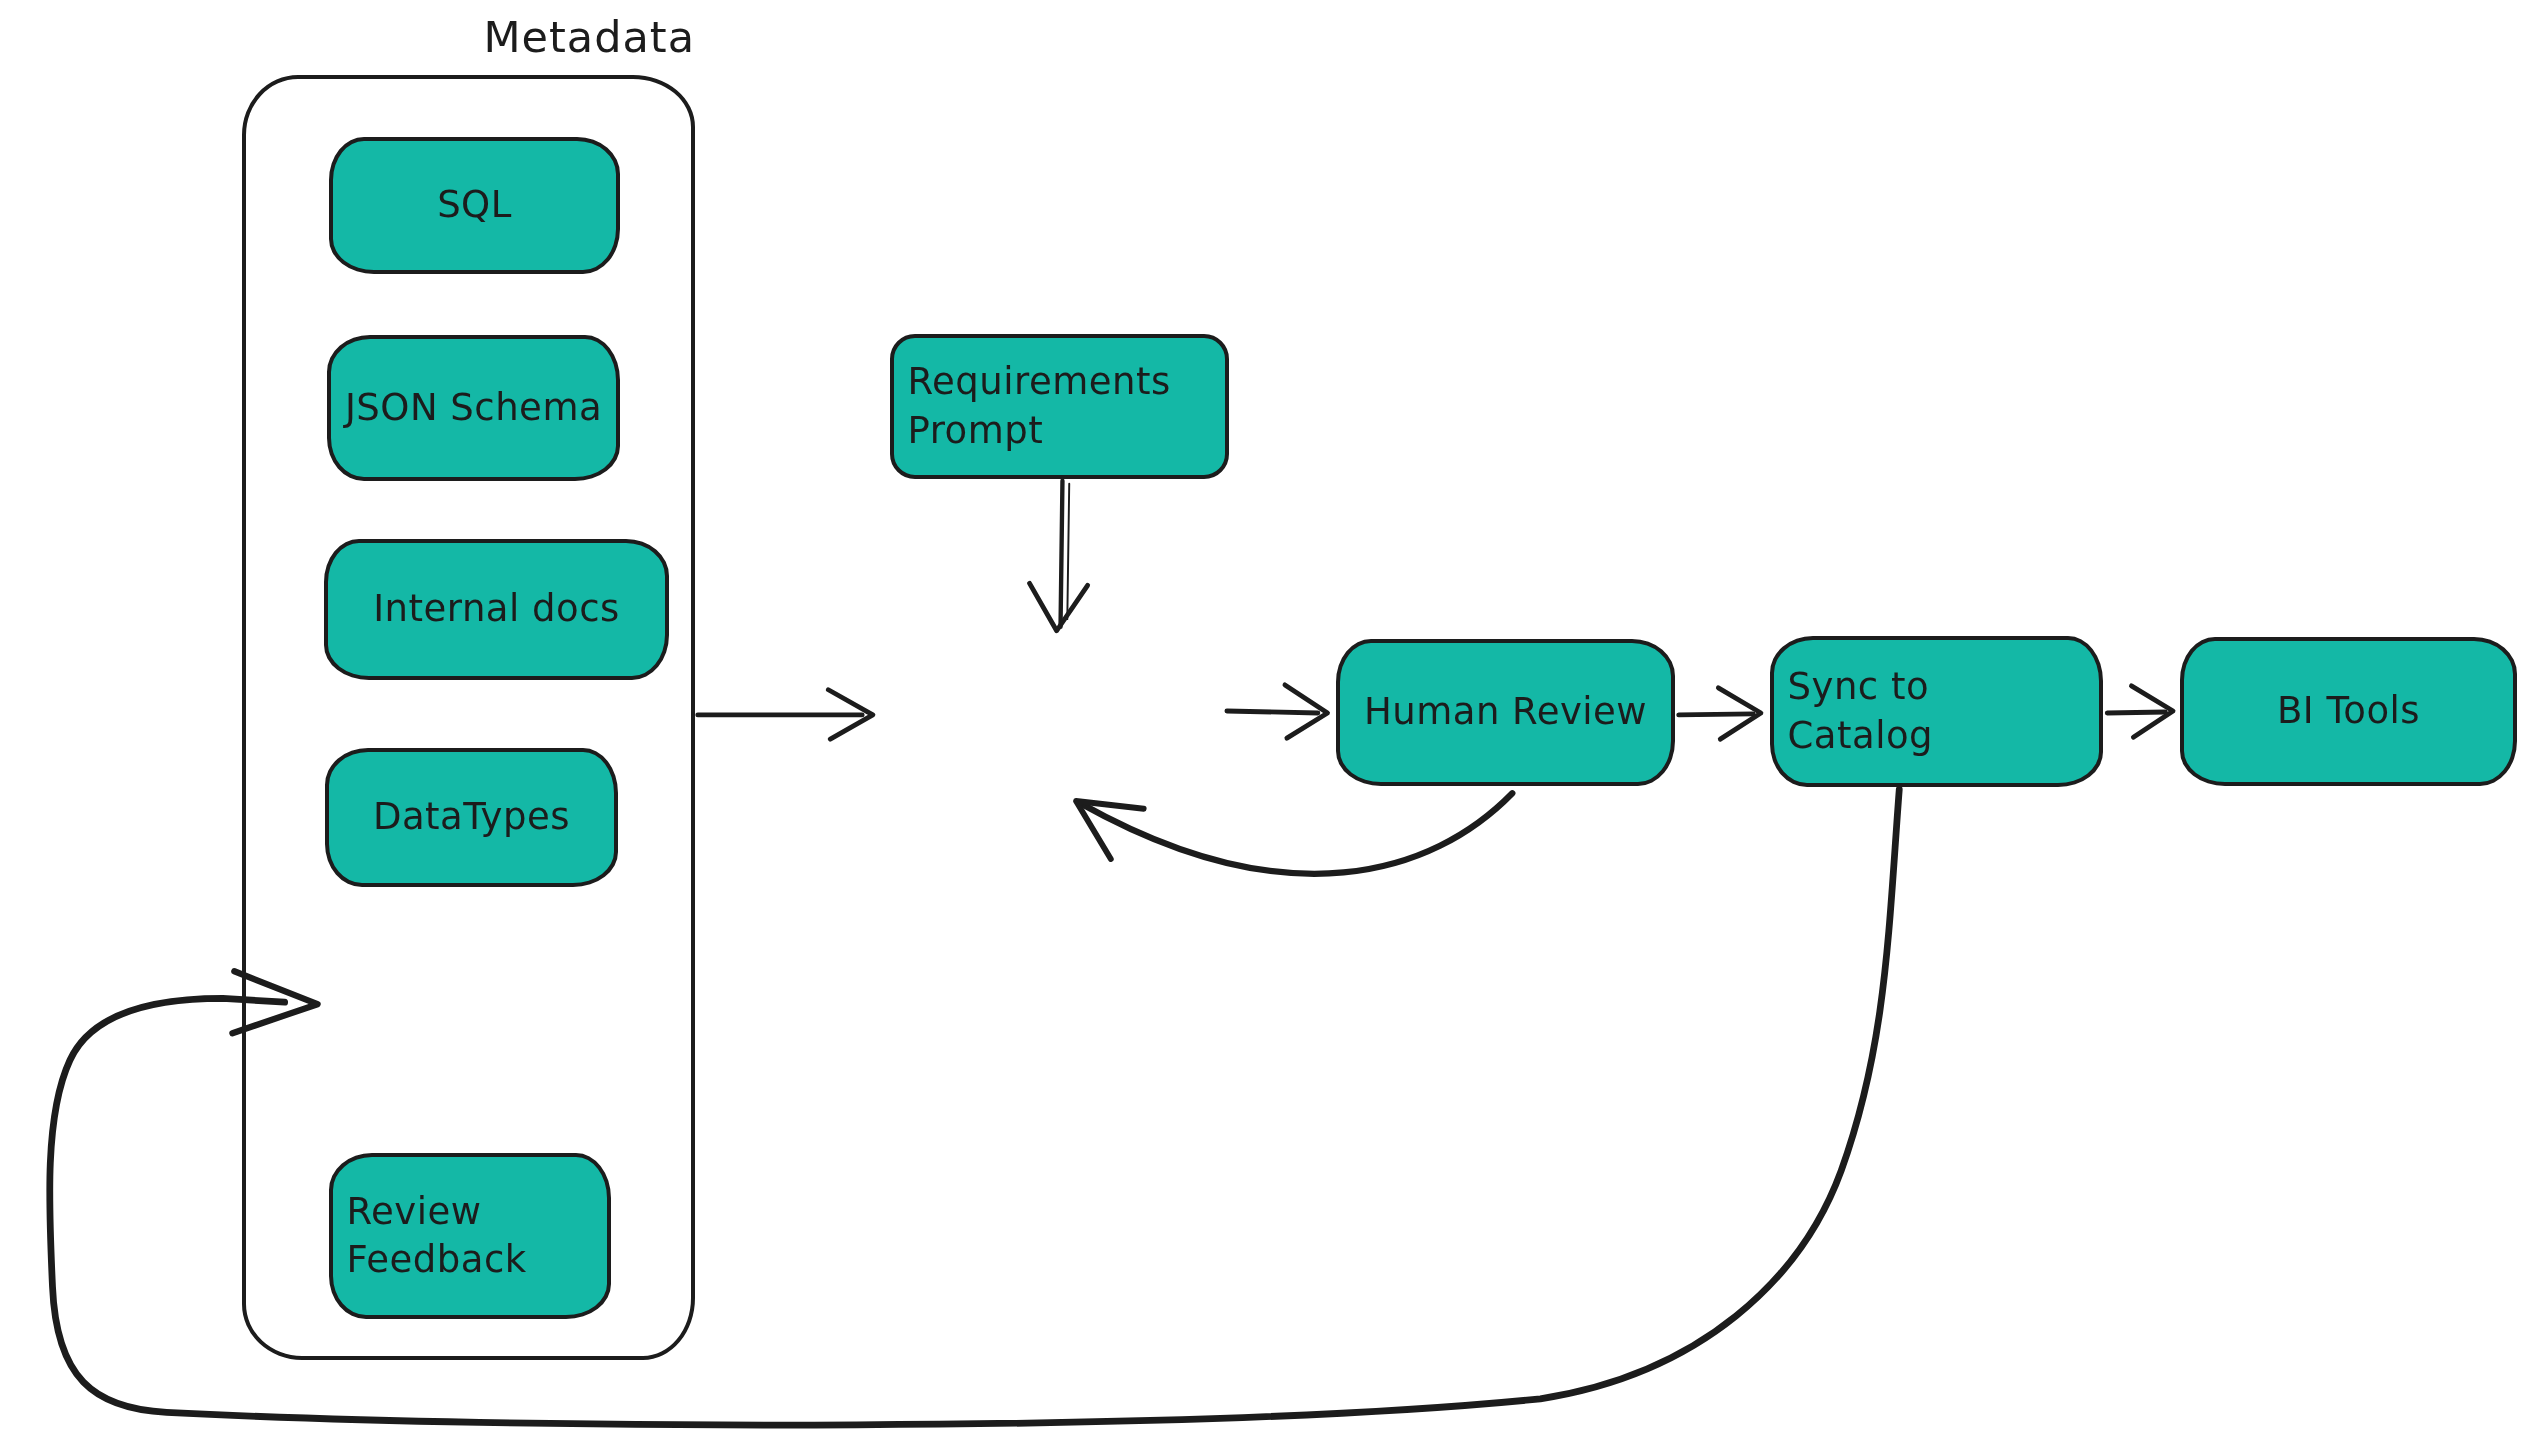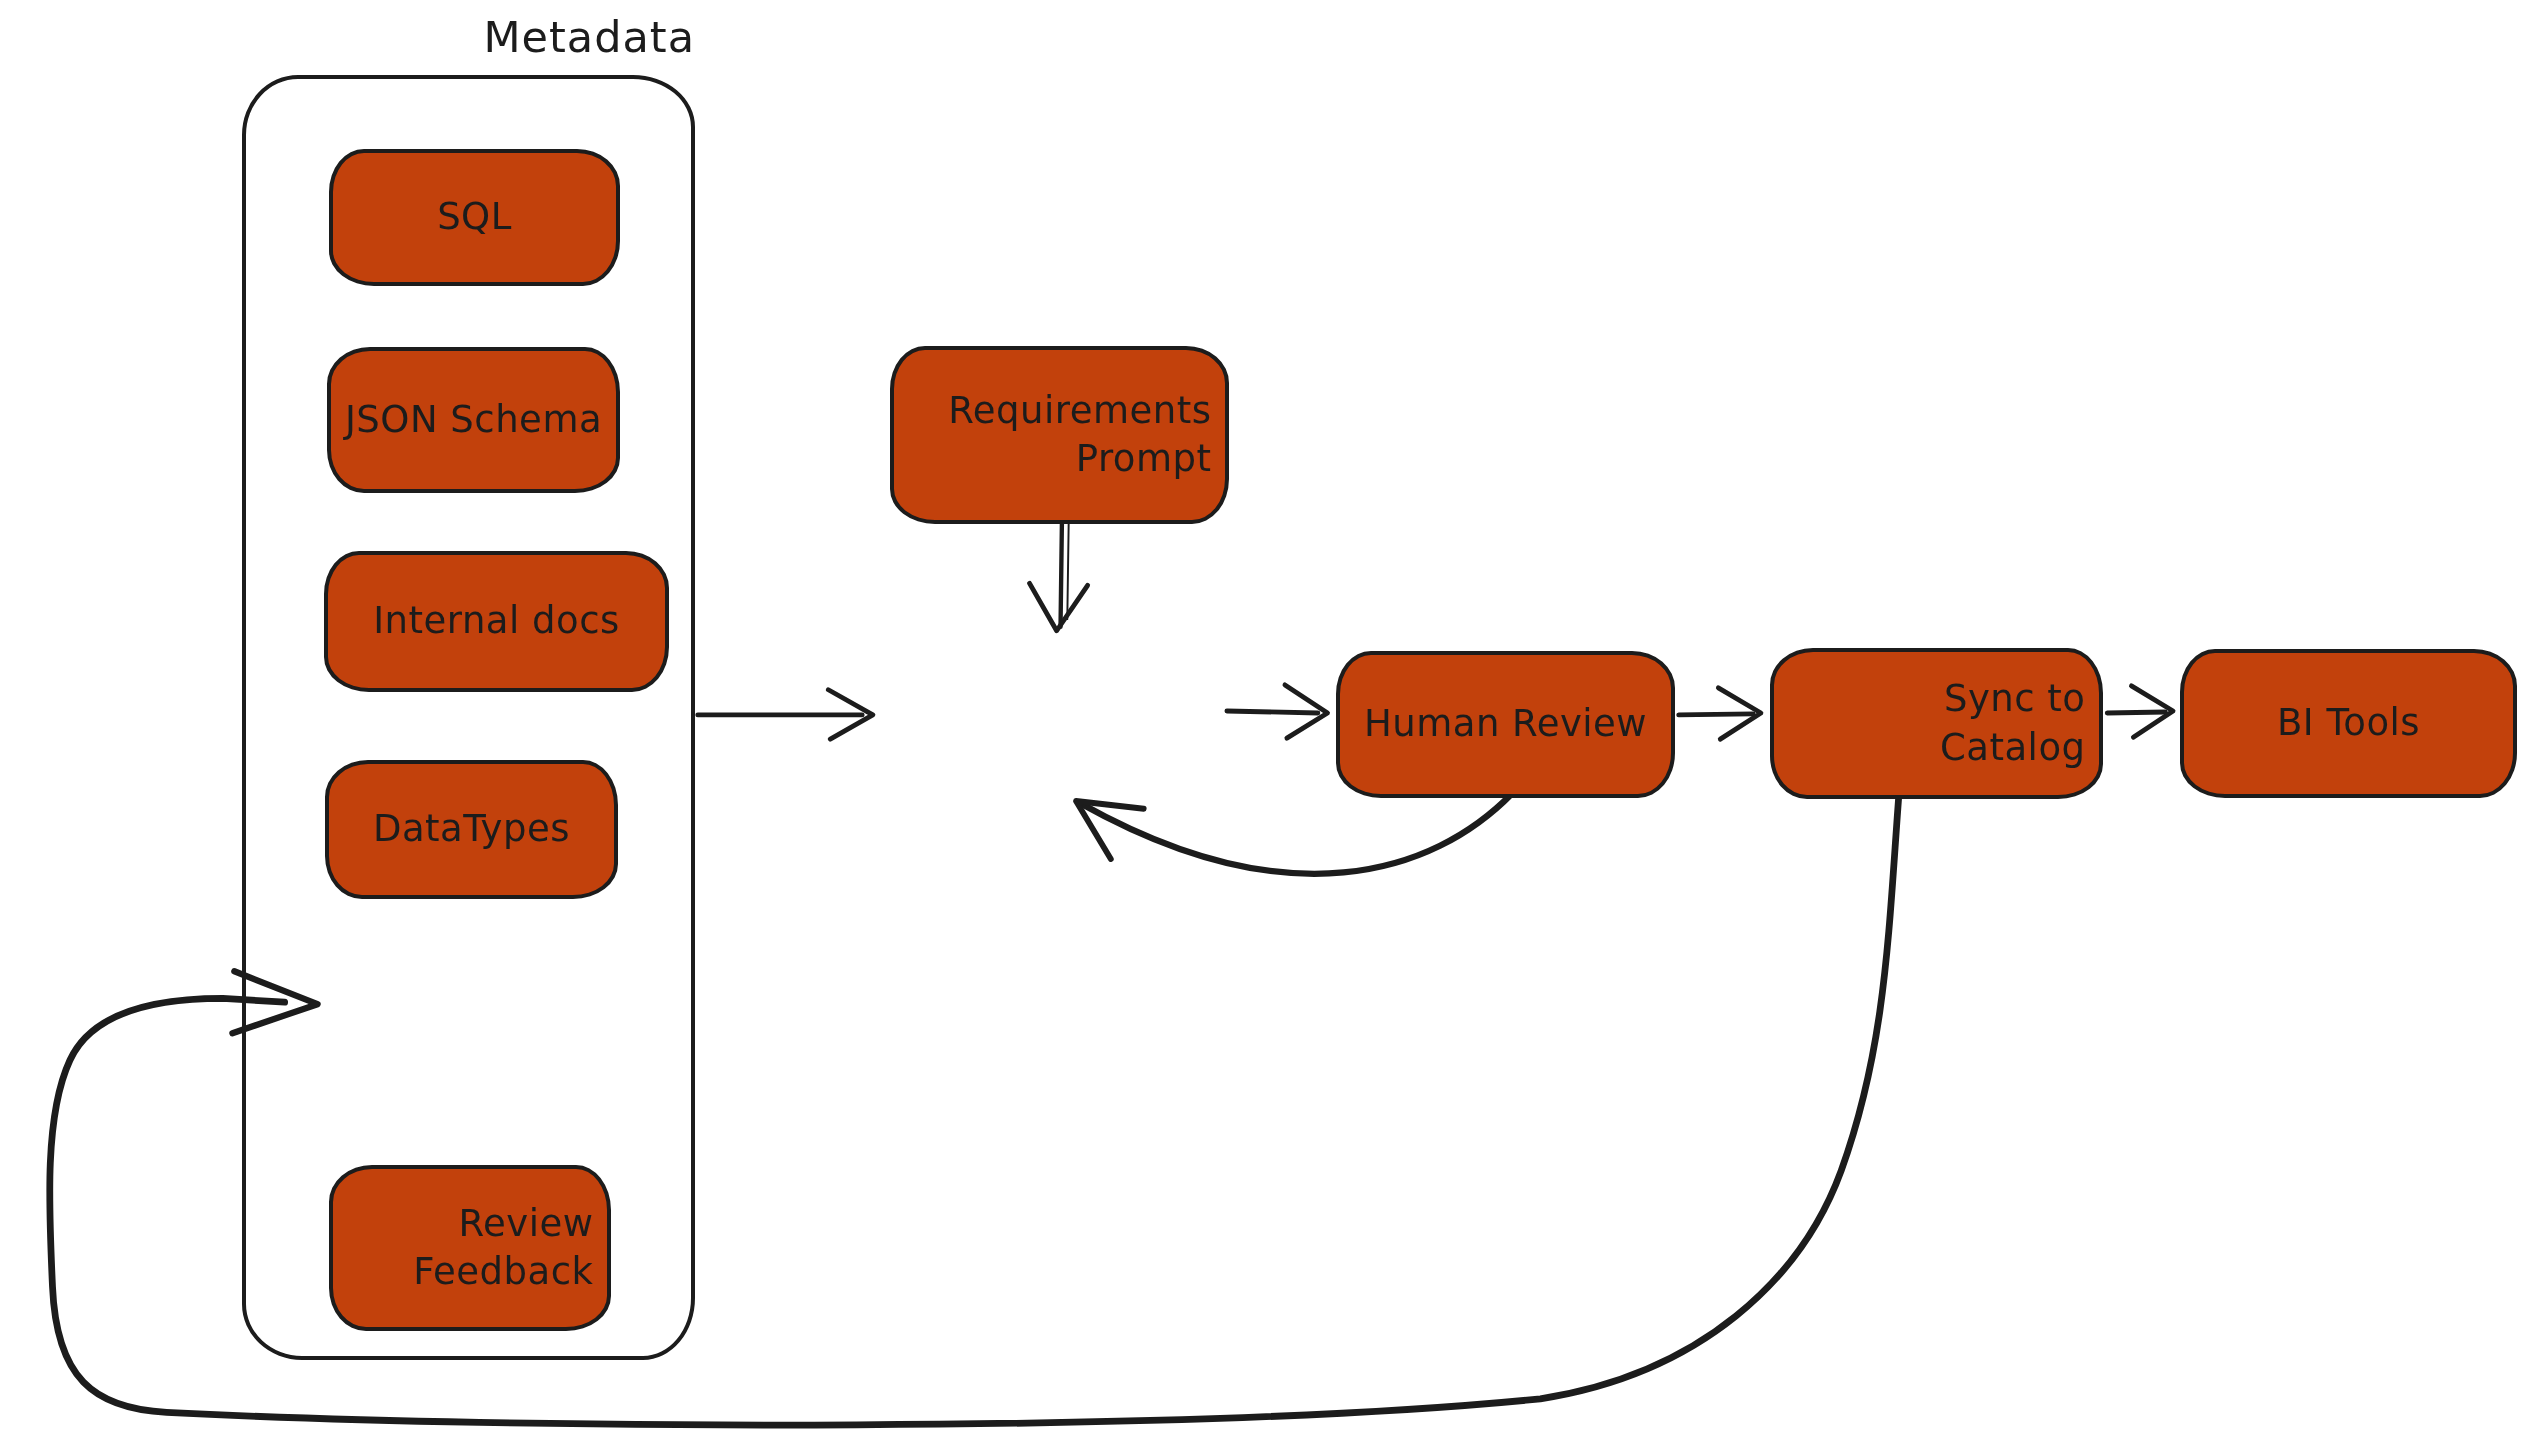--- a/index.html
+++ b/index.html
@@ -49,41 +49,40 @@
     border: 4.8px solid #1c1c1c;
     border-radius: 56px 62px 52px 60px / 60px 52px 62px 56px;
     background: transparent;
     box-sizing: border-box;
   }
   .node {
     position: absolute;
     display: flex;
     align-items: center;
     justify-content: center;
-    text-align: right;
-    background: #c2410c;
+    text-align: left;
+    background: #14b8a6;
     border: 4.8px solid #1c1c1c;
     border-radius: 35px 43px 37px 45px / 43px 37px 45px 35px;
     box-sizing: border-box;
     font-size: 37px;
     line-height: 1.3;
     letter-spacing: 0.5px;
     padding: 3.9px 13.5px;
-    margin-top: 12px;
   }
   .node.alt-r { border-radius: 43px 35px 45px 37px / 37px 45px 35px 43px; }
 
   
   #n-sql                { left: 329px;  top: 137px; width: 291px; height: 137px; }
   #n-json-schema        { left: 327px;  top: 335px; width: 293px; height: 146px; }
   #n-internal-docs      { left: 324px;  top: 539px; width: 345px; height: 141px; }
   #n-datatypes          { left: 325px;  top: 748px; width: 293px; height: 139px; }
   #n-upstream           { left: 319px;  top: 954px; width: 291px; height: 129px; }
   #n-review-feedback    { left: 329px;  top: 1153px; width: 282px; height: 166px; }
-  #n-requirements       { left: 890px;  top: 334px; width: 339px; height: 178px; }
+  #n-requirements       { left: 890px;  top: 334px; width: 339px; height: 145px; border-radius: 25px; }
   #n-llm-generation     { left: 881px;  top: 639px; width: 342px; height: 151px; }
   #n-human-review       { left: 1336px; top: 639px; width: 339px; height: 147px; }
   #n-sync-to-catalog    { left: 1770px; top: 636px; width: 333px; height: 151px; }
   #n-bi-tools           { left: 2180px; top: 637px; width: 337px; height: 149px; }
 </style>
 </head>
 <body>
 
 <div class="canvas">
 

